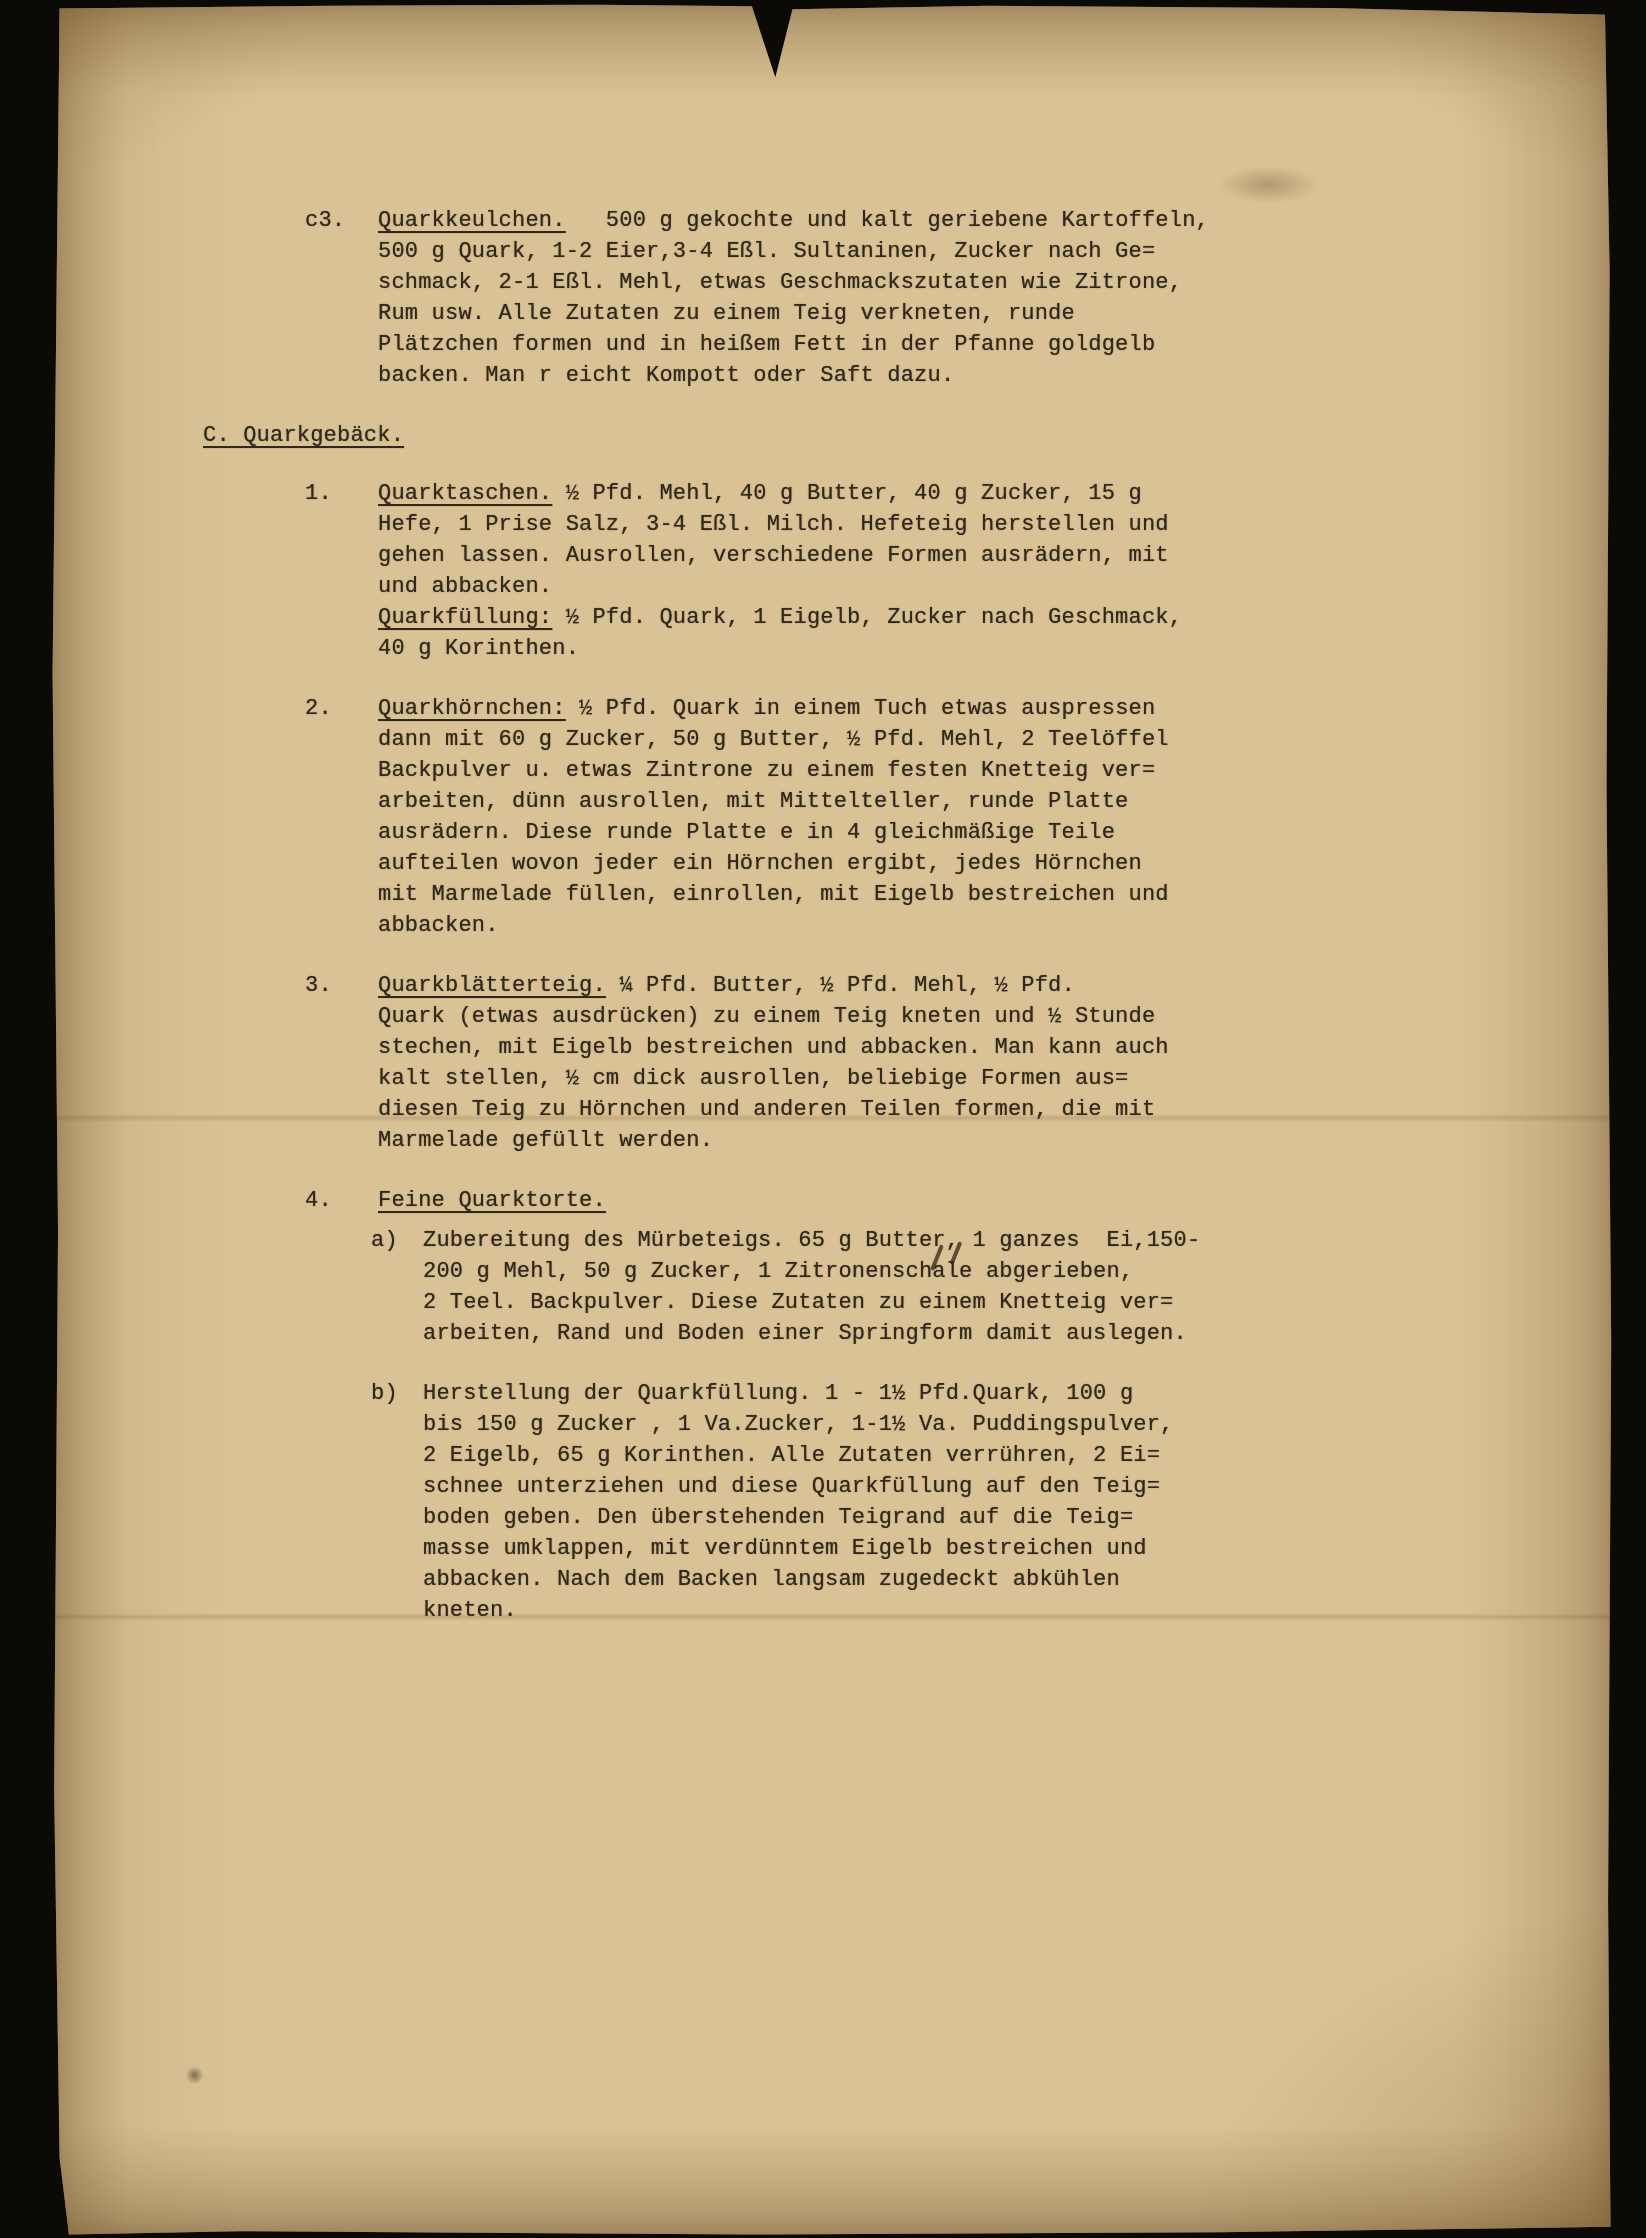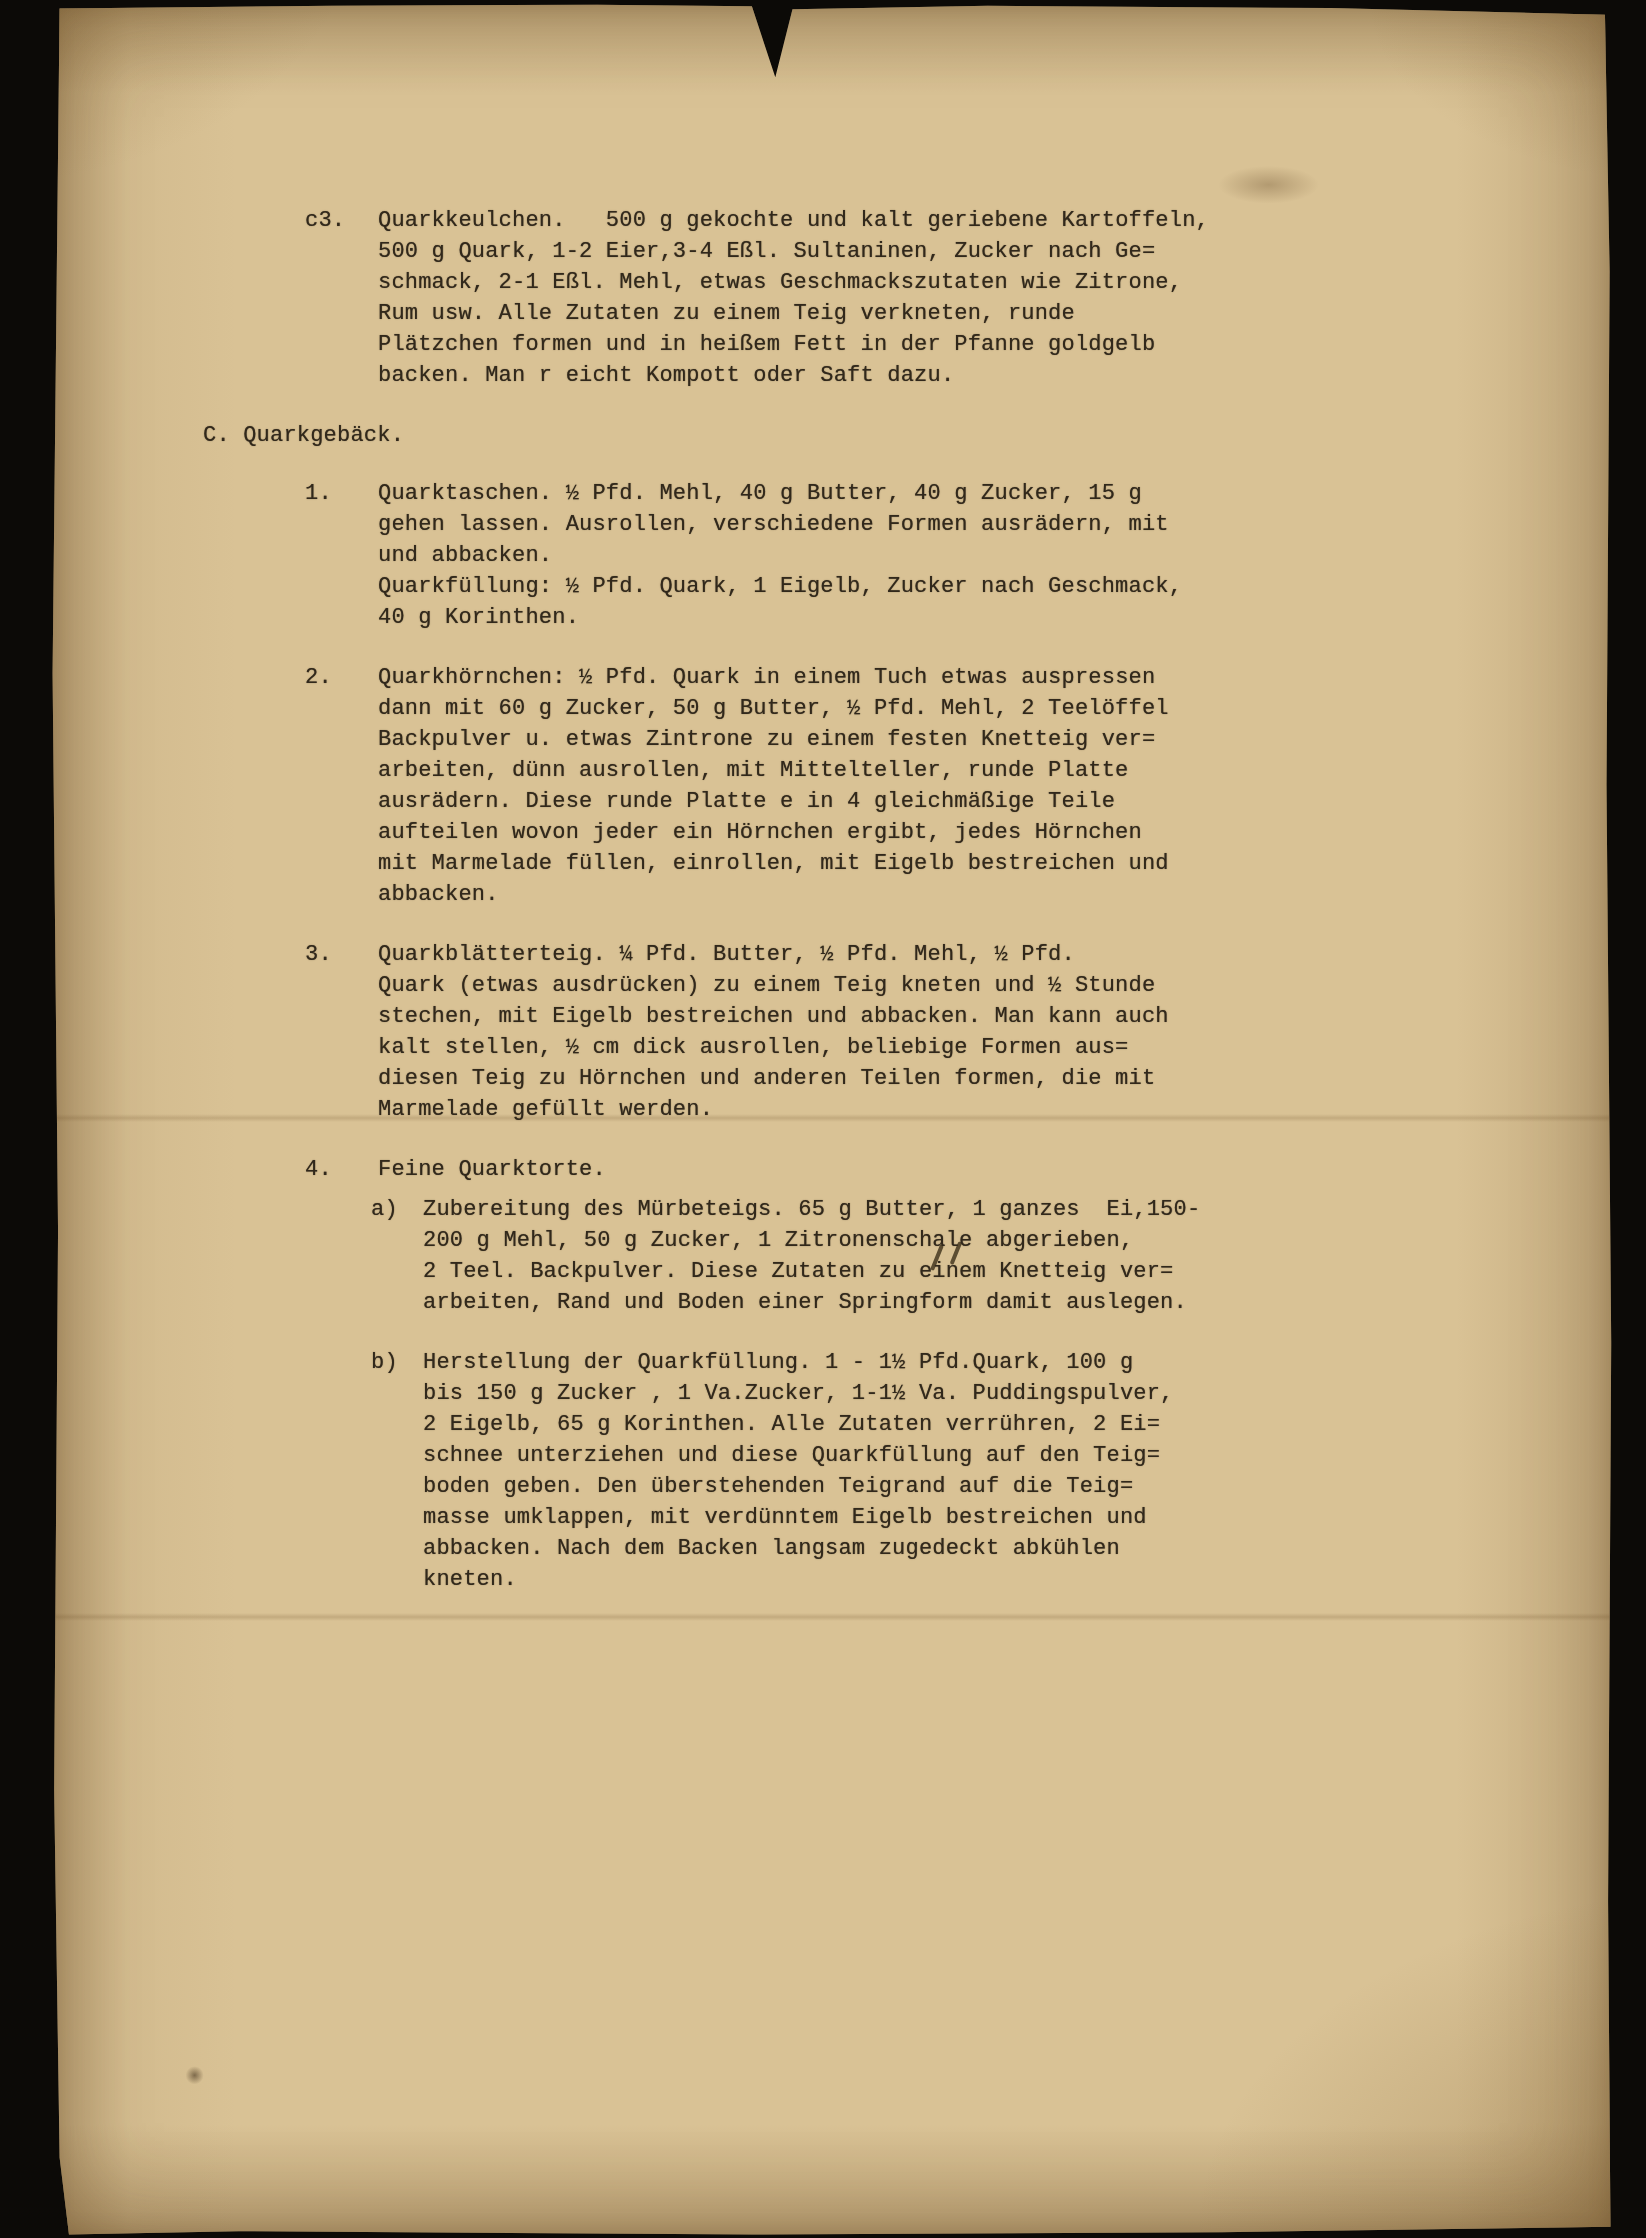--- a/index.html
+++ b/index.html
@@ -51,20 +51,21 @@
   }
   .line { white-space: pre; }
   .block { display: flex; margin-bottom: 29px; }
   .block.heading { margin-top: 15.5px; margin-bottom: 27px; }
   .block.entry { padding-left: 102px; }
   .block.sub   { padding-left: 168px; }
   .entry > .label { flex: none; width: 73px; }
   .sub   > .label { flex: none; width: 52px; }
   .body { flex: 1 1 auto; min-width: 0; }
   .u {
+    text-decoration: underline;
     text-decoration-thickness: 2.4px;
     text-underline-offset: 5.4px;
   }
   .entry:has(+ .sub) { margin-bottom: 9.5px; }
   .pen-marks { position: absolute; left: 878px; top: 1237px; width: 48px; height: 36px; }
   .pen-marks i {
     position: absolute; display: block;
     width: 3.6px; height: 27px;
     background: rgba(60,48,25,0.8);
     transform: rotate(22deg);
@@ -97,20 +98,21 @@
       </div>
       <div class="block heading">
         <div class="body">
           <div class="line"><span class="u">C. Quarkgebäck.</span></div>
         </div>
       </div>
       <div class="block entry">
         <span class="label">1.</span>
         <div class="body">
           <div class="line"><span class="u">Quarktaschen.</span> ½ Pfd. Mehl, 40 g Butter, 40 g Zucker, 15 g</div>
+          <div class="line">Hefe, 1 Prise Salz, 3-4 Eßl. Milch. Hefeteig herstellen und</div>
           <div class="line">gehen lassen. Ausrollen, verschiedene Formen ausrädern, mit</div>
           <div class="line">und abbacken.</div>
           <div class="line"><span class="u">Quarkfüllung:</span> ½ Pfd. Quark, 1 Eigelb, Zucker nach Geschmack,</div>
           <div class="line">40 g Korinthen.</div>
         </div>
       </div>
       <div class="block entry">
         <span class="label">2.</span>
         <div class="body">
           <div class="line"><span class="u">Quarkhörnchen:</span> ½ Pfd. Quark in einem Tuch etwas auspressen</div>

